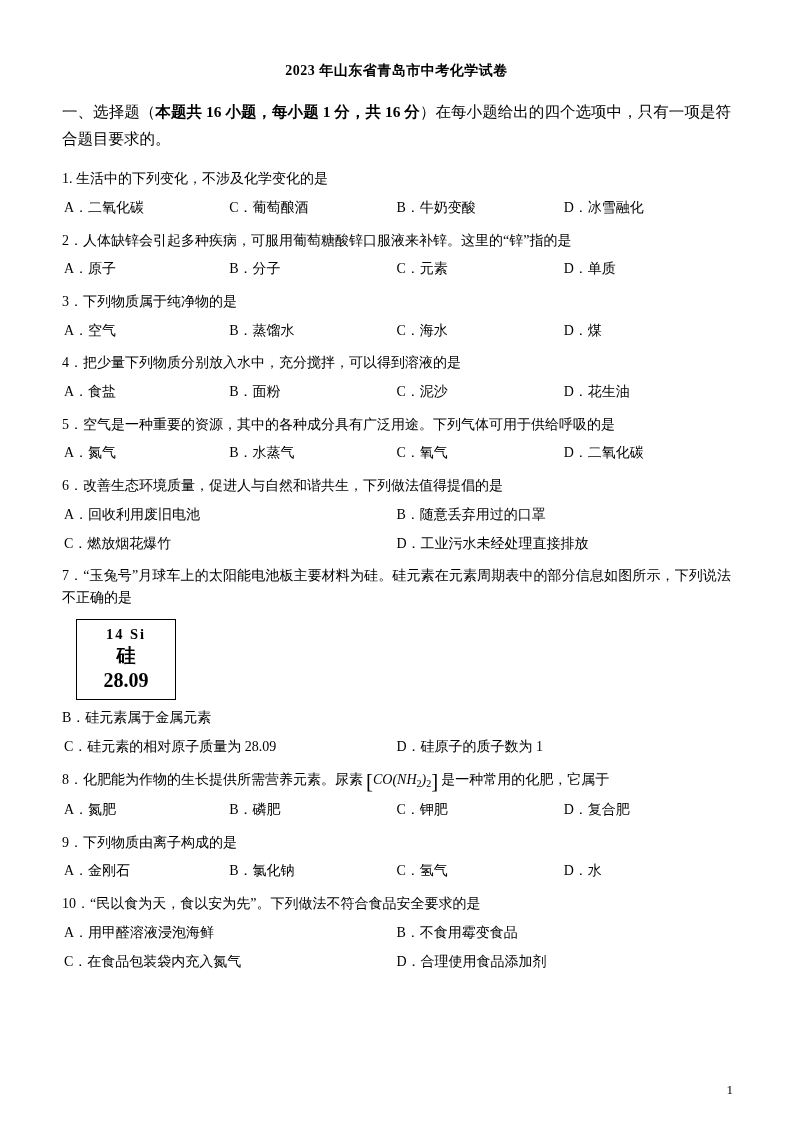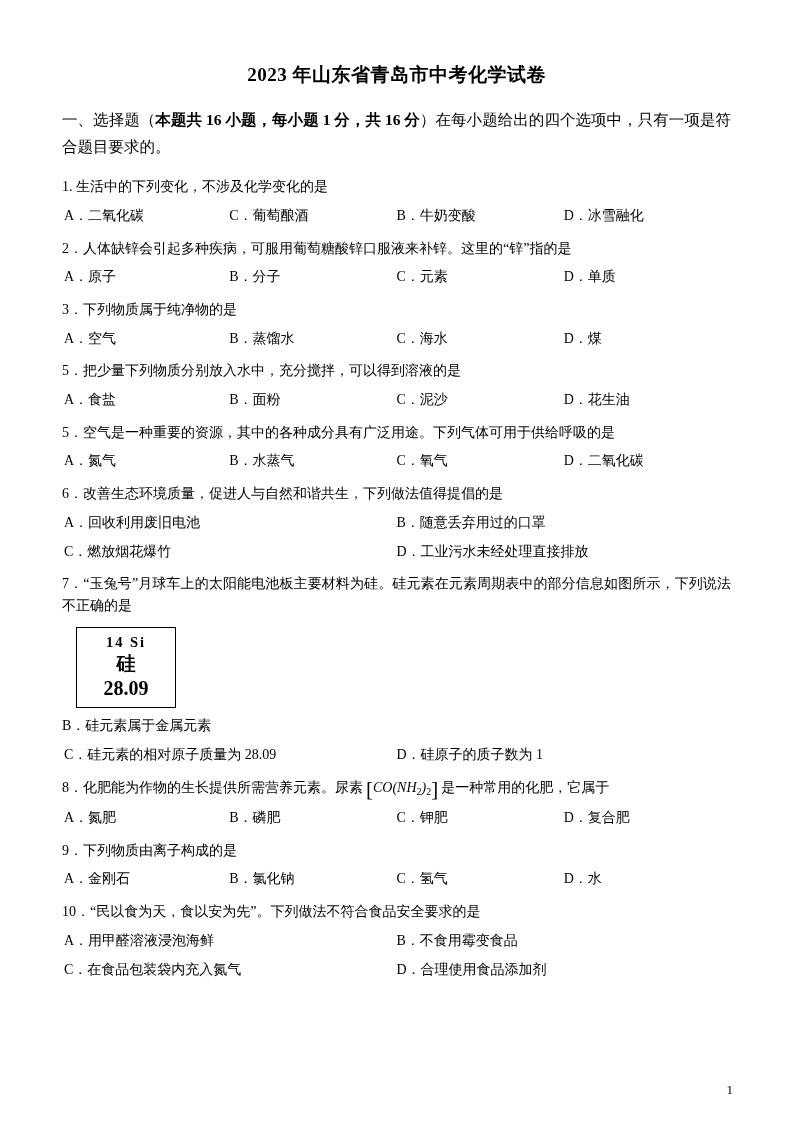--- a/index.html
+++ b/index.html
@@ -17,21 +17,21 @@
   }
   .page {
     box-sizing: border-box;
     width: 793px;
     height: 1122px;
     padding: 46px 62px 30px 62px;
     position: relative;
   }
   .doc-title {
     text-align: center;
-    font-size: 19px;
+    font-size: 14px;
     font-weight: bold;
     letter-spacing: 0.5px;
     margin: 16px 0 18px 0;
   }
   .section-head {
     font-size: 15.5px;
     line-height: 1.75;
     text-align: justify;
     margin-bottom: 16px;
   }
@@ -139,21 +139,21 @@
     <div class="q-stem">3．下列物质属于纯净物的是</div>
     <div class="opts c4">
       <div class="opt-pad-a">A．空气</div>
       <div>B．蒸馏水</div>
       <div>C．海水</div>
       <div>D．煤</div>
     </div>
   </div>
 
   <div class="q-block">
-    <div class="q-stem">5．把少量下列物质分别放入水中，充分搅拌，可以得到溶液的是</div>
+    <div class="q-stem">4．把少量下列物质分别放入水中，充分搅拌，可以得到溶液的是</div>
     <div class="opts c4">
       <div class="opt-pad-a">A．食盐</div>
       <div>B．面粉</div>
       <div>C．泥沙</div>
       <div>D．花生油</div>
     </div>
   </div>
 
   <div class="q-block">
     <div class="q-stem">5．空气是一种重要的资源，其中的各种成分具有广泛用途。下列气体可用于供给呼吸的是</div>

